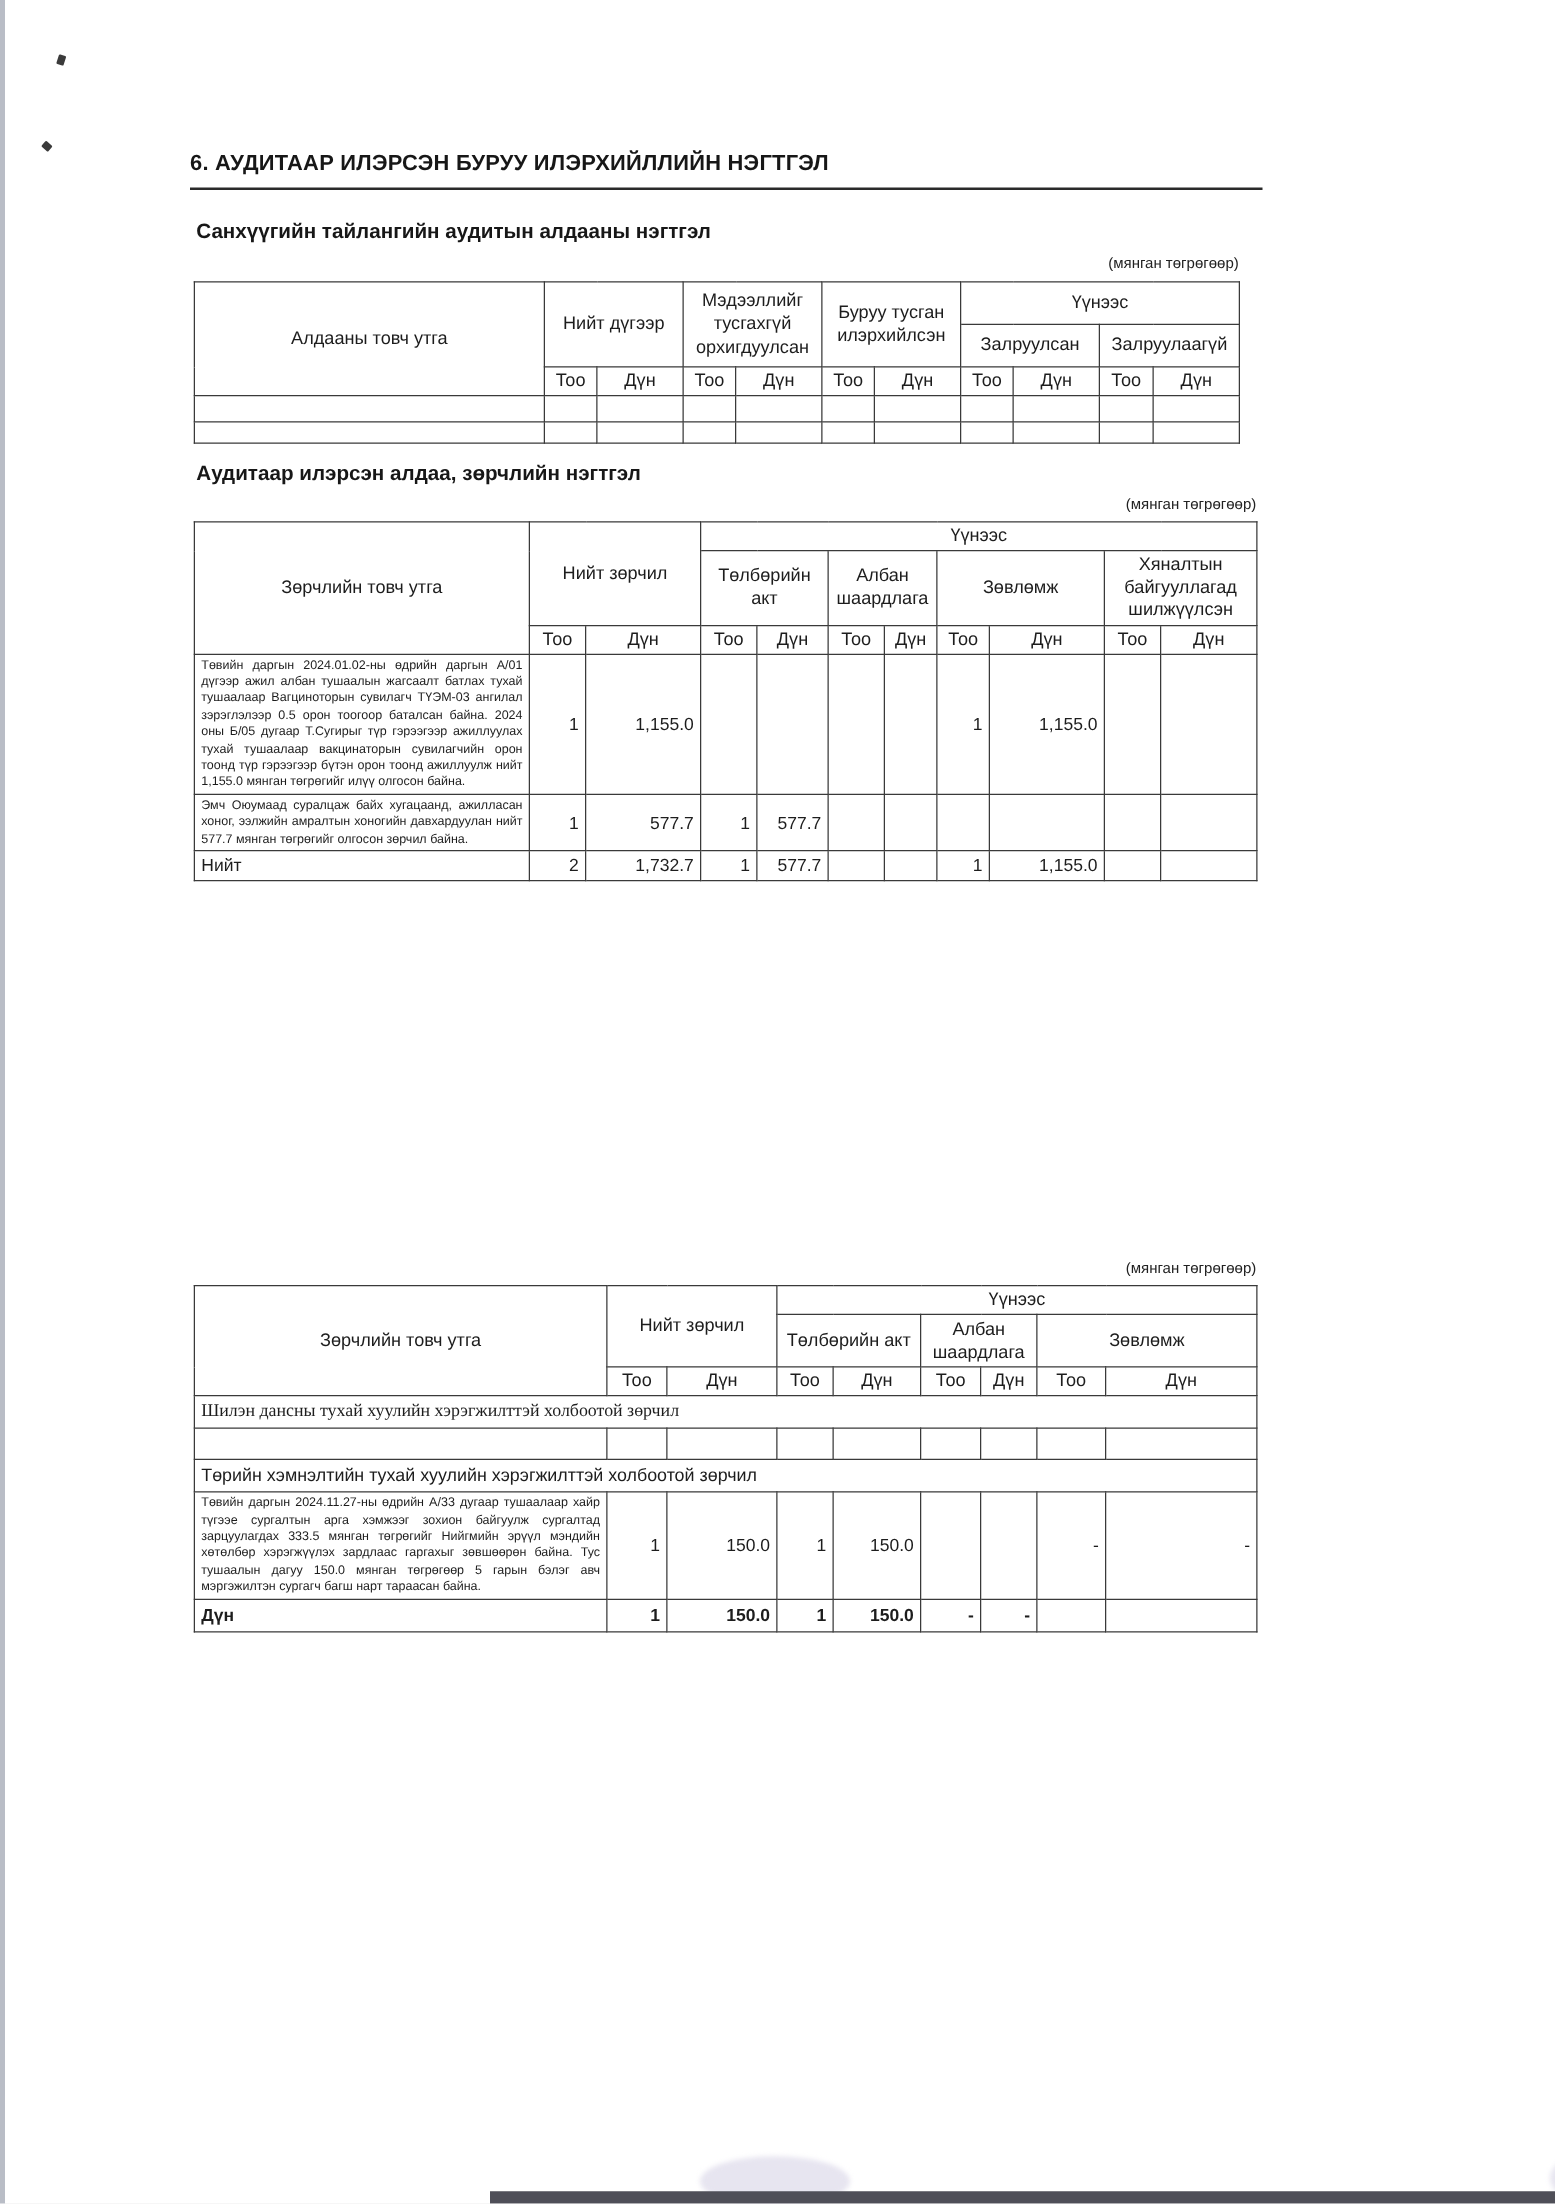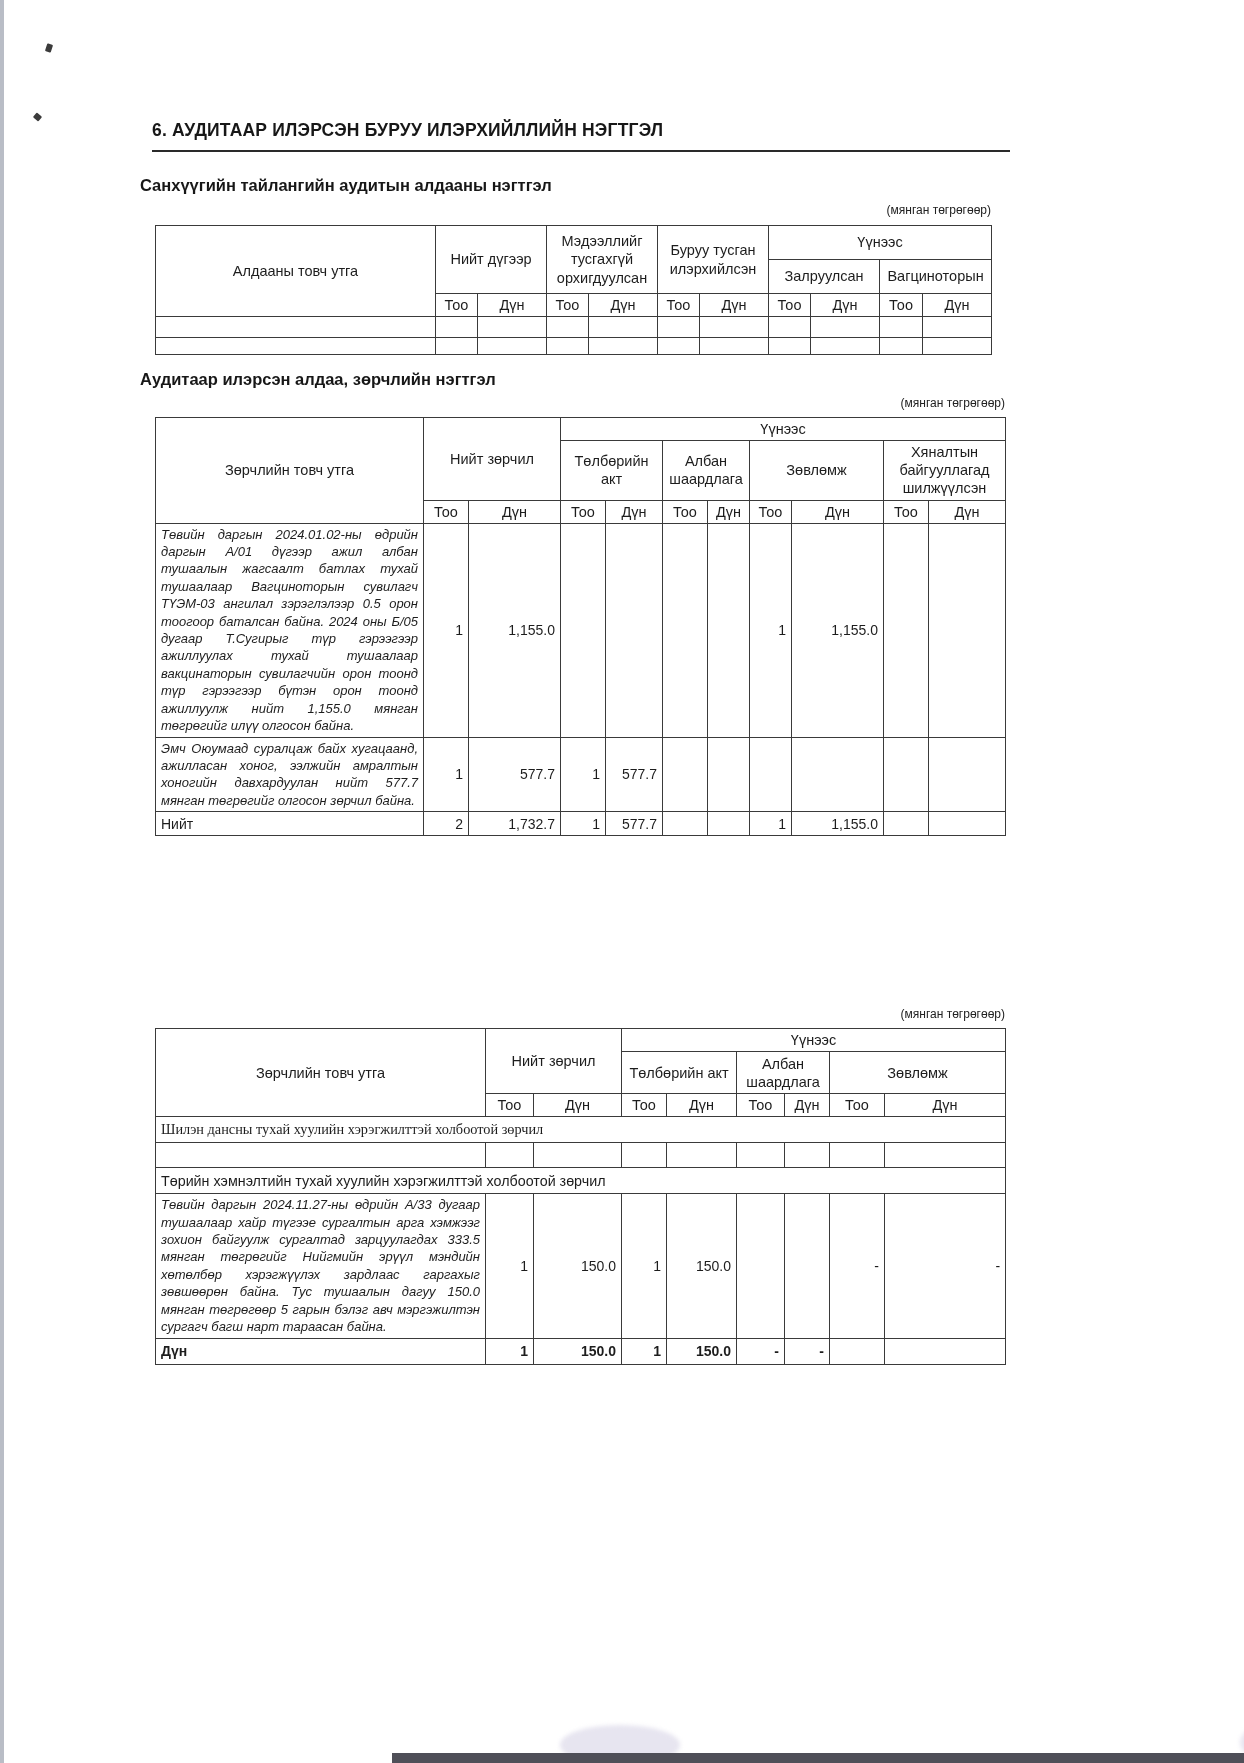--- a/index.html
+++ b/index.html
@@ -7,39 +7,39 @@
     position:relative;width:1244px;height:1763px;background:#ffffff;
     font-family:"Liberation Sans","DejaVu Sans",sans-serif;color:#1f1f1f;
     overflow:hidden;margin:0 auto;
   }
   .main-title{
     position:absolute;left:152px;top:120px;width:858px;
     font-size:17.5px;font-weight:bold;letter-spacing:.2px;color:#171717;
     border-bottom:2px solid #2a2a2a;padding-bottom:9px;
   }
   .section-heading{
-    position:absolute;left:140px;
+    position:absolute;left:157px;
     font-size:16.5px;font-weight:bold;color:#171717;
   }
   .unit-note{
     position:absolute;font-size:12px;color:#222;text-align:right;
   }
   table.doc{
     position:absolute;border-collapse:collapse;table-layout:fixed;
     font-size:14px;color:#1d1d1d;background:#fff;
   }
   table.doc th,table.doc td{
     border:1.4px solid #3a3a3a;font-weight:normal;
     padding:2px 5px;vertical-align:middle;overflow:hidden;
   }
   table.doc th{text-align:center;line-height:1.25;font-size:14.5px;}
   td.num{text-align:right;padding-right:9px;white-space:nowrap;}
   td.desc{
     text-align:justify;vertical-align:top;line-height:1.34;
-    font-size:13px;padding:3px 8px 3px 9px;font-style:italic;
+    font-size:10px;padding:3px 8px 3px 9px;
   }
   td.label-cell{text-align:left;padding-left:9px;}
   tr.bold-row td{font-weight:bold;}
   td.section-cell{font-weight:bold;text-align:left;padding-left:9px;font-size:14.3px;}
   .artifact{position:absolute;background:#4f4f58;}
   .speck{position:absolute;background:#3b3b3b;border-radius:1px;}
   .edge-line{position:absolute;left:0;top:0;width:4px;height:1763px;background:#b9bdc6;}
   .smudge{position:absolute;background:#e7e5f0;border-radius:50%;filter:blur(2px);}
 </style>
 </head>
@@ -76,21 +76,21 @@
     <tbody>
         <tr style="height:34px;">
       <th rowspan="3">Алдааны товч утга</th>
       <th colspan="2" rowspan="2">Нийт дүгээр</th>
       <th colspan="2" rowspan="2">Мэдээллийг тусгахгүй орхигдуулсан</th>
       <th colspan="2" rowspan="2">Буруу тусган илэрхийлсэн</th>
       <th colspan="4">Үүнээс</th>
     </tr>
     <tr style="height:34px;">
       <th colspan="2">Залруулсан</th>
-      <th colspan="2">Вагциноторын</th>
+      <th colspan="2">Залруулаагүй</th>
     </tr>
     <tr style="height:23px;">
       <th>Тоо</th>
       <th>Дүн</th>
       <th>Тоо</th>
       <th>Дүн</th>
       <th>Тоо</th>
       <th>Дүн</th>
       <th>Тоо</th>
       <th>Дүн</th>

